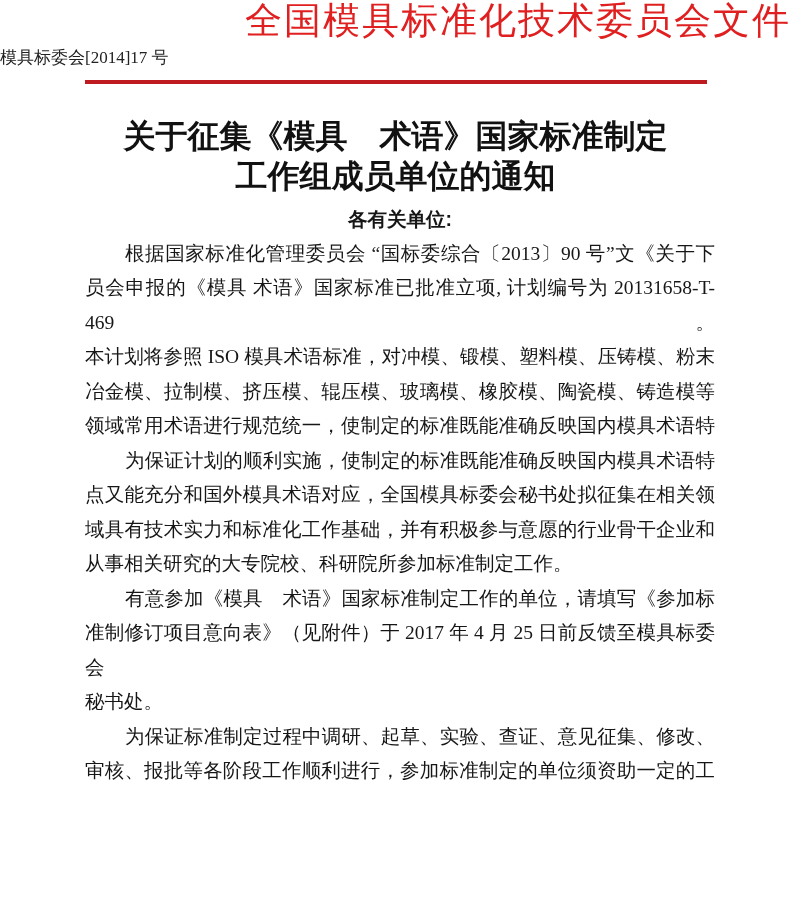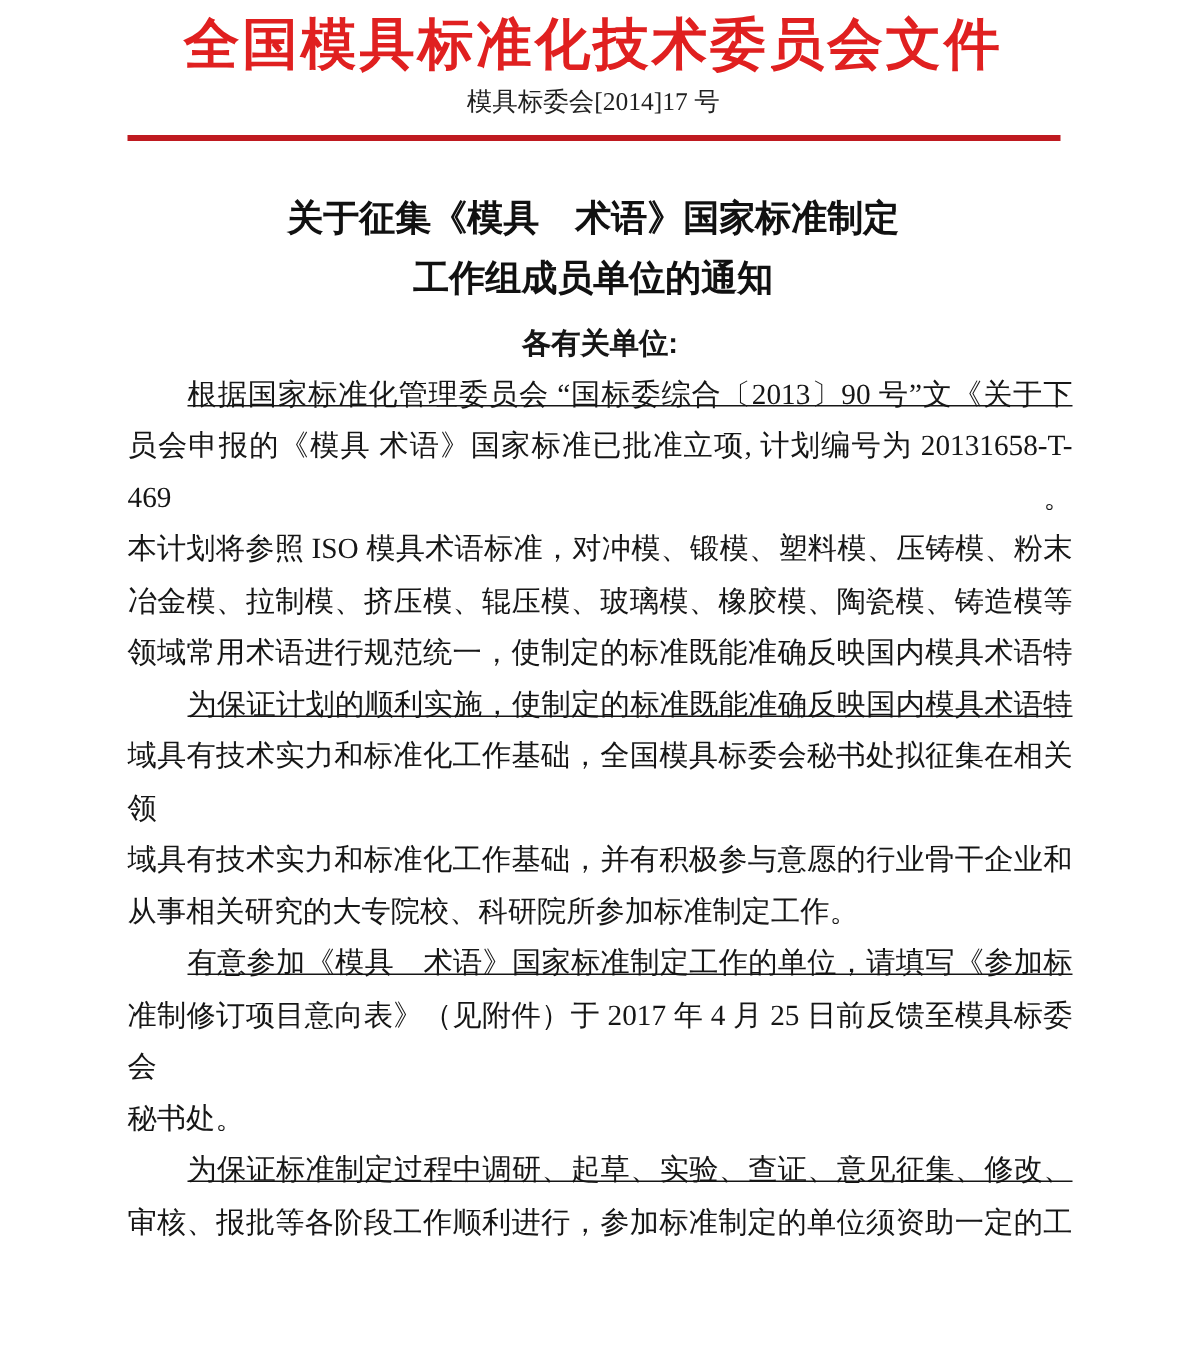--- a/index.html
+++ b/index.html
@@ -7,67 +7,66 @@
     position: relative;
     width: 791px;
     height: 898px;
     margin: 0 auto;
     background: #ffffff;
     overflow: hidden;
     font-family: "Liberation Serif", "DejaVu Serif", serif;
     color: #161616;
   }
   .org-title {
-    margin-top: 10px;
-    text-align: center;
+    text-align: right;
     font-size: 37px;
     line-height: 42px;
-    font-weight: bold;
+    font-weight: normal;
     letter-spacing: 2px;
     color: #e02020;
     font-family: "Liberation Serif", "DejaVu Serif", serif;
   }
   .doc-number {
     margin-top: 6px;
-    text-align: center;
+    text-align: left;
     font-size: 17px;
     line-height: 20px;
     color: #222222;
   }
   .red-rule {
     width: 622px;
     height: 4px;
     margin: 12px auto 0 auto;
     background: #bf1a20;
   }
   .notice-title {
     margin-top: 32px;
     text-align: center;
-    font-size: 24px;
+    font-size: 32px;
     line-height: 40px;
     font-weight: bold;
     color: #111111;
     font-family: "Liberation Sans", "DejaVu Sans", sans-serif;
   }
   .body-text {
     margin: 6px 76px 0 85px;
     font-size: 19.5px;
     line-height: 34.5px;
     color: #161616;
   }
   .salutation-line {
     font-weight: bold;
     font-family: "Liberation Sans", "DejaVu Sans", sans-serif;
     text-align: center;
   }
   .line {
     text-align: justify;
     text-align-last: justify;
   }
-  .line.first { text-indent: 40px; text-decoration: underline; }
+  .line.first { text-indent: 40px; }
   .line.last { text-align-last: left; }
 </style>
 </head>
 <body>
 
 <div class="page">
 
   <div class="org-title">全国模具标准化技术委员会文件</div>
 
   <div class="doc-number">模具标委会[2014]17 号</div>
@@ -83,21 +82,21 @@
 
     <div class="salutation-line">各有关单位:</div>
 
     <div class="line first">根据国家标准化管理委员会 “国标委综合〔2013〕90 号”文《关于下</div>
     <div class="line">员会申报的《模具 术语》国家标准已批准立项, 计划编号为 20131658-T-469。</div>
     <div class="line">本计划将参照 ISO 模具术语标准，对冲模、锻模、塑料模、压铸模、粉末</div>
     <div class="line">冶金模、拉制模、挤压模、辊压模、玻璃模、橡胶模、陶瓷模、铸造模等</div>
     <div class="line">领域常用术语进行规范统一，使制定的标准既能准确反映国内模具术语特</div>
 
     <div class="line first">为保证计划的顺利实施，使制定的标准既能准确反映国内模具术语特</div>
-    <div class="line">域具有技术实力和标准化工作基础，全国模具标委会秘书处拟征集在相关领</div>
+    <div class="line">点又能充分和国外模具术语对应，全国模具标委会秘书处拟征集在相关领</div>
     <div class="line">域具有技术实力和标准化工作基础，并有积极参与意愿的行业骨干企业和</div>
     <div class="line last">从事相关研究的大专院校、科研院所参加标准制定工作。</div>
 
     <div class="line first">有意参加《模具　术语》国家标准制定工作的单位，请填写《参加标</div>
     <div class="line">准制修订项目意向表》（见附件）于 2017 年 4 月 25 日前反馈至模具标委会</div>
     <div class="line last">秘书处。</div>
 
     <div class="line first">为保证标准制定过程中调研、起草、实验、查证、意见征集、修改、</div>
     <div class="line">审核、报批等各阶段工作顺利进行，参加标准制定的单位须资助一定的工</div>
 

